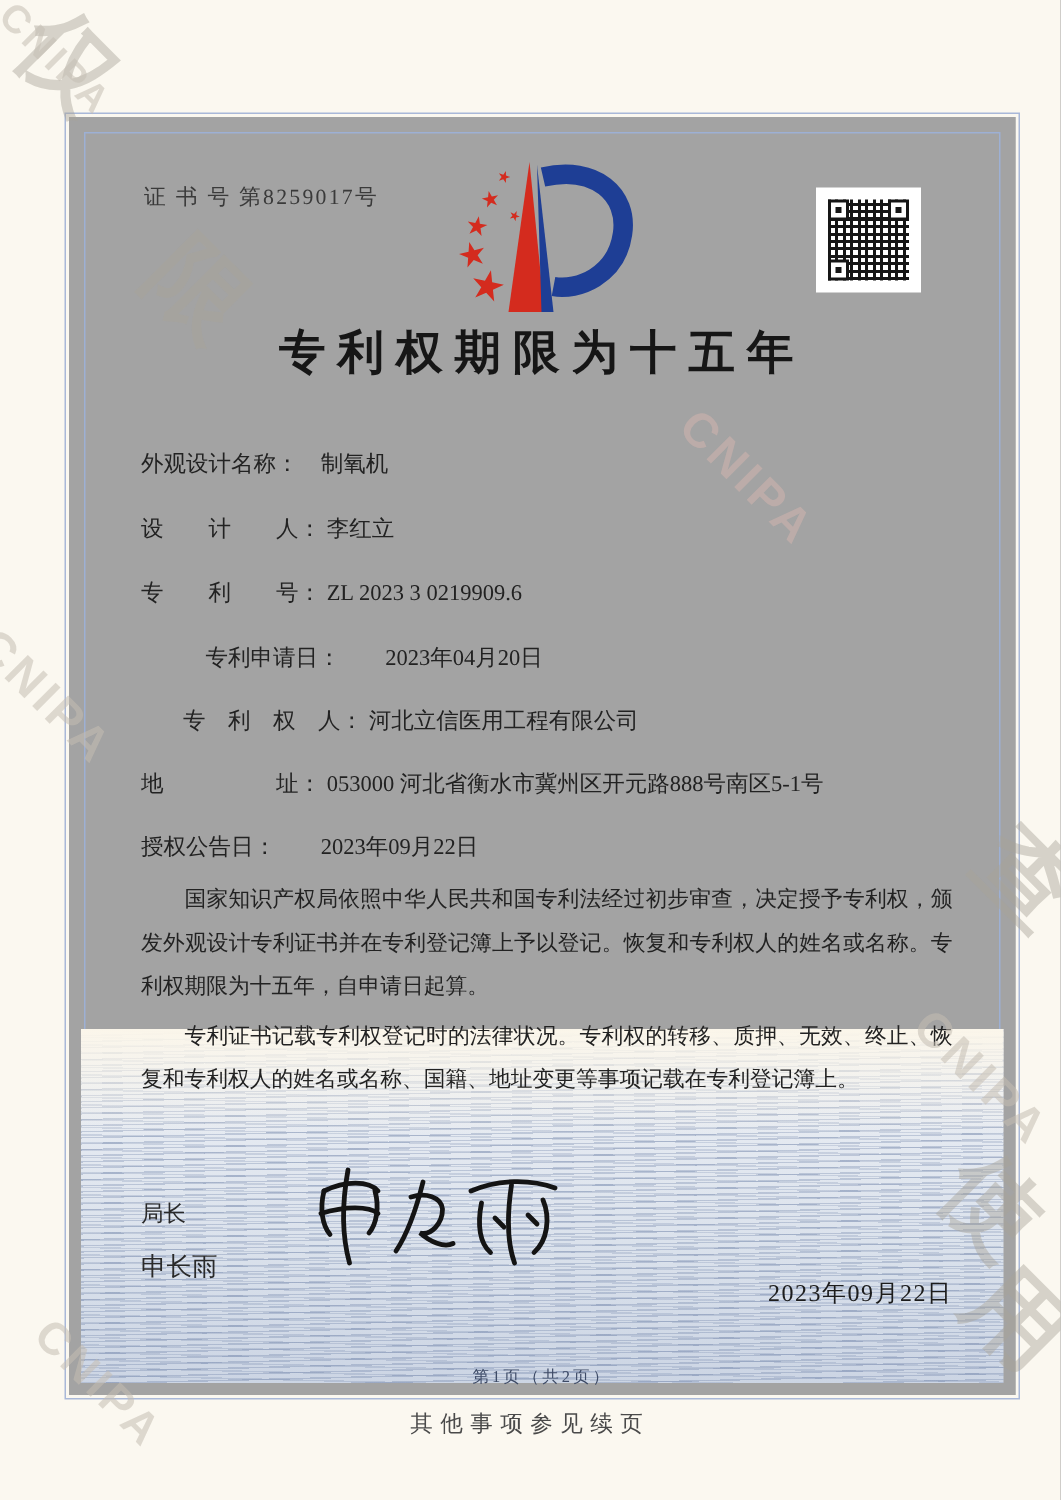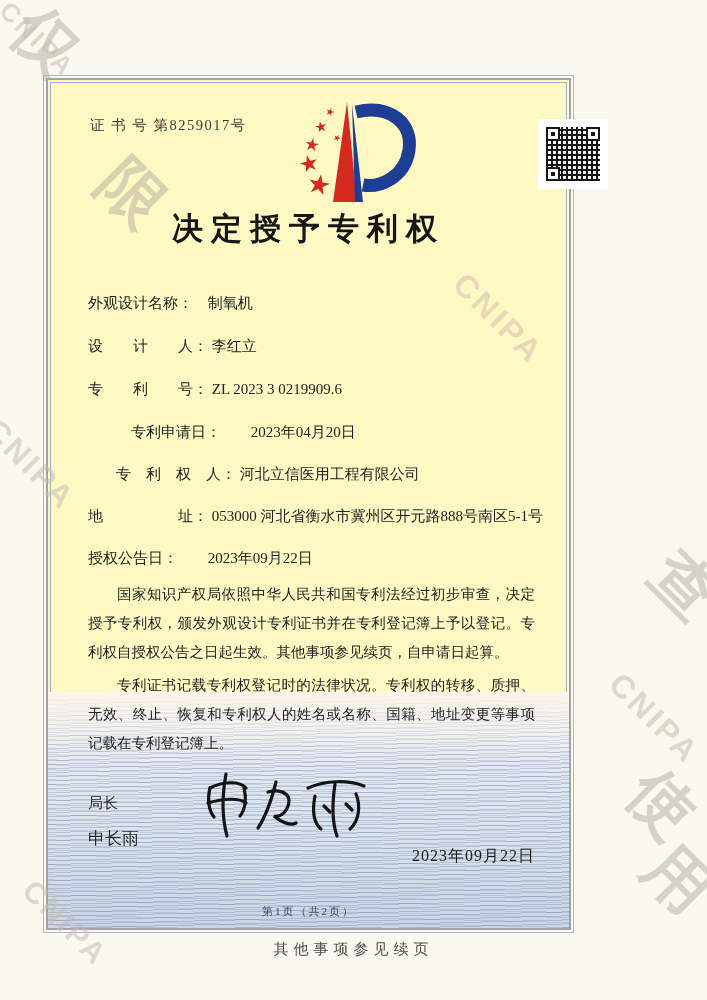--- a/index.html
+++ b/index.html
@@ -4,24 +4,24 @@
 <style>
   html,body{margin:0;padding:0;}
   body{
     width:707px;height:1000px;position:relative;overflow:hidden;
     background:#fbf8f0;
     font-family:"Liberation Serif","DejaVu Serif",serif;
     color:#2a2a2a;
   }
   
   .frame{
-    position:absolute;left:46px;top:78px;width:525px;height:852px;
-    border:2px solid #a3a3a3;
+    position:absolute;left:46px;top:78px;width:631px;height:852px;
+    border:8px solid #a3a3a3;
     outline:1px solid #a9b8d8;outline-offset:2px;
-    background:#fef9c3;
+    background:#a3a3a3;
     box-sizing:border-box;
   }
   .frame-inner{
     position:absolute;inset:0;border:1px solid #9db0d4;margin:2px;
   }
   .content{position:absolute;inset:0;z-index:10;}
   
   .guilloche{
     position:absolute;left:0;right:0;bottom:0;height:236px;z-index:1;
     background:
@@ -120,21 +120,21 @@
       <use href="#st" transform="translate(36,87) scale(1.10) rotate(12)"></use>
     </svg>
 
     <div class="qr">
       <div class="qr-mod"></div>
       <i class="fp tl"></i>
       <i class="fp tr"></i>
       <i class="fp bl"></i>
     </div>
 
-    <div class="title">决定授予专利权</div>
+    <div class="title">专利权期限为十五年</div>
 
     <div class="fields">
       <div class="frow r1">
         <span class="lbl">外观设计名称：</span>
         <span class="val">制氧机</span>
       </div>
       <div class="frow r2">
         <span class="lbl">设　　计　　人：</span>
         <span class="val">李红立</span>
       </div>
@@ -154,21 +154,21 @@
         <span class="lbl">地　　　　　址：</span>
         <span class="val">053000 河北省衡水市冀州区开元路888号南区5-1号</span>
       </div>
       <div class="frow r7">
         <span class="lbl">授权公告日：</span>
         <span class="val">2023年09月22日</span>
       </div>
     </div>
 
     <div class="body-text">
-      <p>国家知识产权局依照中华人民共和国专利法经过初步审查，决定授予专利权，颁发外观设计专利证书并在专利登记簿上予以登记。专利权自授权公告之日起生效。其他事项参见续页，自申请日起算。</p>
+      <p>国家知识产权局依照中华人民共和国专利法经过初步审查，决定授予专利权，颁发外观设计专利证书并在专利登记簿上予以登记。恢复和专利权人的姓名或名称。专利权期限为十五年，自申请日起算。</p>
       <p>专利证书记载专利权登记时的法律状况。专利权的转移、质押、无效、终止、恢复和专利权人的姓名或名称、国籍、地址变更等事项记载在专利登记簿上。</p>
     </div>
 
     <div class="sig-role">局长</div>
     <div class="sig-name">申长雨</div>
 
     <svg class="sig-script" viewBox="0 0 180 78" xmlns="http://www.w3.org/2000/svg">
       <g fill="none" stroke="#141414" stroke-width="3.2" stroke-linecap="round">
         <path d="M30,8 C26,30 26,52 31,70"></path>
         <path d="M14,22 C28,15 44,15 50,22"></path>

